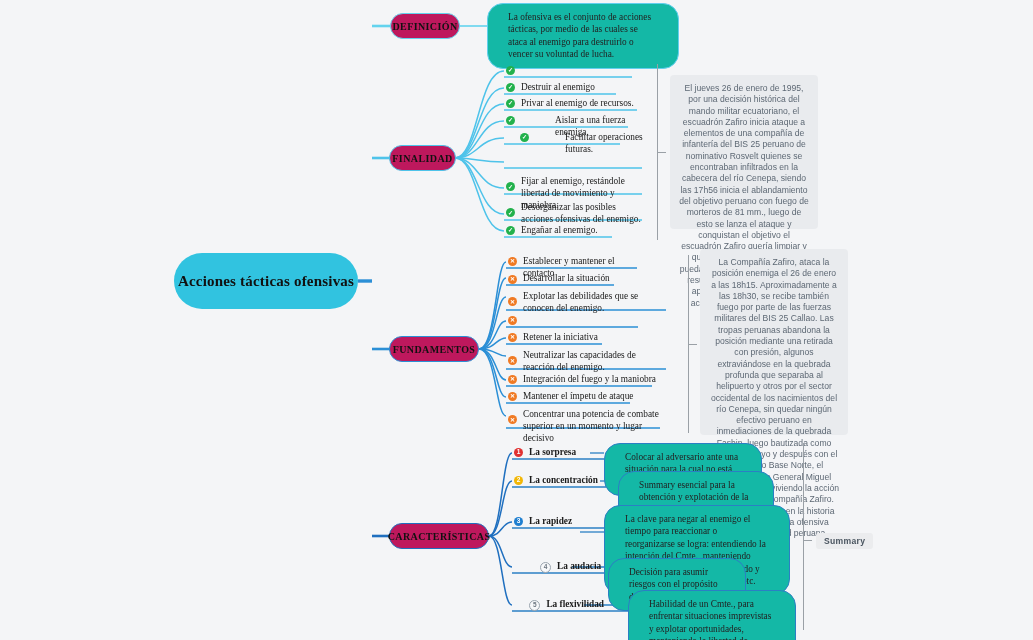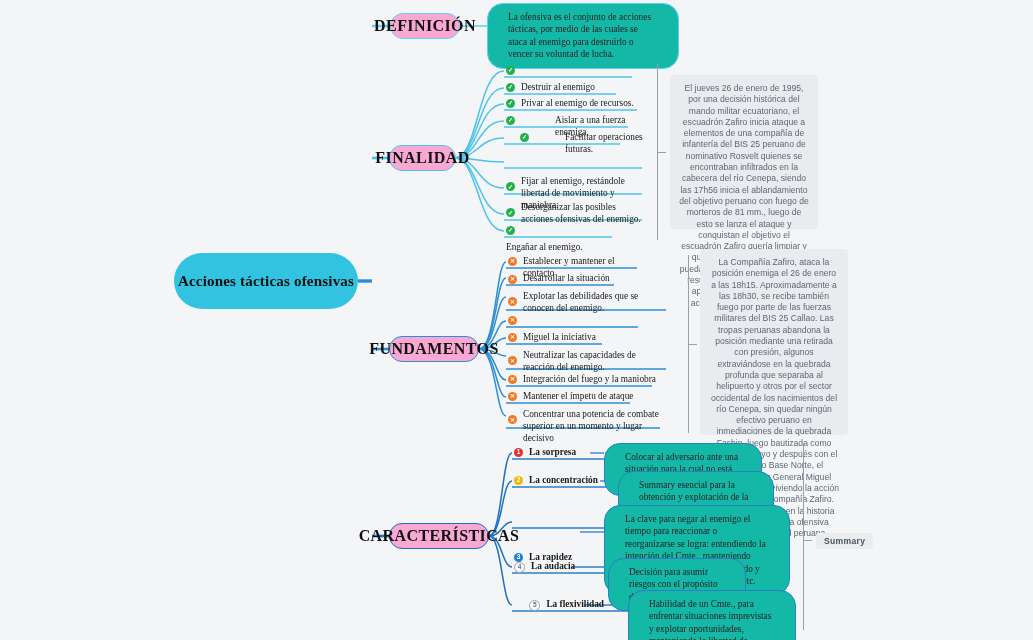--- a/index.html
+++ b/index.html
@@ -28,24 +28,24 @@
     line-height:19px;
     letter-spacing:.2px;
     font-family:"Liberation Serif", serif;
   }
 
   
   .cat{
     position:absolute;
     height:26px;
     border-radius:13px;
-    background:#f9a8d4;
+    background:#be185d;
     display:flex;align-items:center;justify-content:center;
     font-weight:bold;
-    font-size:16px;
+    font-size:10px;
     letter-spacing:.4px;
     color:#111;
     padding:0 10px;
     box-sizing:border-box;
     white-space:nowrap;
   }
   .cat.c1{border:1.4px solid #63d3ee;}
   .cat.c2{border:1.4px solid #4ec3ea;justify-content:center;}
   .cat.c3{border:1.4px solid #2b8fd6;}
   .cat.c4{border:1.4px solid #1f6fbf;}
@@ -258,21 +258,21 @@
     <span class="txt">Facilitar operaciones futuras.</span>
   </div>
   <div class="leaf" style="left:506px;top:175px;width:138px;">
     <span class="ico green" style="margin-top:7px;"></span>
     <span class="txt">Fijar al enemigo, restándole libertad de movimiento y maniobra.</span>
   </div>
   <div class="leaf" style="left:506px;top:201px;width:138px;">
     <span class="ico green" style="margin-top:7px;"></span>
     <span class="txt">Desorganizar las posibles acciones ofensivas del enemigo.</span>
   </div>
-  <div class="leaf" style="left:506px;top:224px;width:132px;flex-direction:column;">
+  <div class="leaf" style="left:506px;top:224px;width:132px;">
     <span class="ico green"></span>
     <span class="txt">Engañar al enemigo.</span>
   </div>
 
   <div class="brk brk-v" style="left:657px;top:64px;height:176px;"></div>
   <div class="brk brk-h" style="left:657px;top:152px;width:9px;"></div>
   <div class="note" style="left:670px;top:75px;width:148px;height:154px;">
     <span>El jueves 26 de enero de 1995, por una decisión histórica del mando militar ecuatoriano, el escuadrón Zafiro  inicia ataque a elementos de una compañía de infantería del BIS 25 peruano de nominativo Rosvelt quienes se encontraban infiltrados en la cabecera del río Cenepa, siendo las 17h56 inicia el ablandamiento del objetivo peruano  con fuego de morteros de 81 mm., luego de esto  se lanza el ataque y conquistan el objetivo  el escuadrón Zafiro  quería limpiar y que no quede enemigo que pueda hacer resistencia; con este resumen podemos ver que se aplicó las finalidades de las acciones tácticas ofensivas.</span>
   </div>
 
@@ -290,21 +290,21 @@
   </div>
   <div class="leaf" style="left:508px;top:290px;width:160px;">
     <span class="ico orange" style="margin-top:7px;"></span>
     <span class="txt">Explotar las debilidades que se conocen del enemigo.</span>
   </div>
   <div class="leaf" style="left:508px;top:314px;width:136px;">
     <span class="ico orange"></span>
   </div>
   <div class="leaf" style="left:508px;top:331px;width:132px;">
     <span class="ico orange"></span>
-    <span class="txt">Miguel la iniciativa</span>
+    <span class="txt">Retener la iniciativa</span>
   </div>
   <div class="leaf" style="left:508px;top:349px;width:160px;">
     <span class="ico orange" style="margin-top:7px;"></span>
     <span class="txt">Neutralizar las capacidades de reacción del enemigo.</span>
   </div>
   <div class="leaf" style="left:508px;top:373px;width:148px;">
     <span class="ico orange"></span>
     <span class="txt">Integración del fuego y la maniobra</span>
   </div>
   <div class="leaf" style="left:508px;top:390px;width:140px;">
@@ -335,29 +335,29 @@
   </div>
 
   <div class="leaf" style="left:514px;top:474px;width:90px;font-weight:bold;">
     <span class="ico num n2">2</span>
     <span class="txt">La concentración</span>
   </div>
   <div class="bubble bub-blue" style="left:618px;top:471px;width:156px;">
     <span>Summary esencial para la obtención y explotación de la sorpresa.</span>
   </div>
 
-  <div class="leaf" style="left:514px;top:515px;width:80px;font-weight:bold;margin-top:36px;">
+  <div class="leaf" style="left:514px;top:515px;width:80px;font-weight:bold;">
     <span class="ico num n3">3</span>
     <span class="txt">La rapidez</span>
   </div>
   <div class="bubble bub-blue" style="left:604px;top:505px;width:186px;">
     <span>La clave para negar al enemigo el tiempo para reaccionar o reorganizarse se logra: entendiendo la intención del Cmte., manteniendo ímpetu de ataque, eficiente mando y control, rápido abastecimiento, etc.</span>
   </div>
 
-  <div class="leaf" style="left:514px;top:560px;width:80px;font-weight:bold;">
+  <div class="leaf" style="left:540px;top:560px;width:80px;font-weight:bold;">
     <span class="ico num n4">4</span>
     <span class="txt">La audacia</span>
   </div>
   <div class="bubble bub-blue" style="left:608px;top:558px;width:138px;">
     <span>Decisión para asumir riesgos con el propósito de vencer.</span>
   </div>
 
   <div class="leaf" style="left:514px;top:598px;width:90px;font-weight:bold;justify-content:flex-end;">
     <span class="ico num n5">5</span>
     <span class="txt">La flexivilidad</span>

